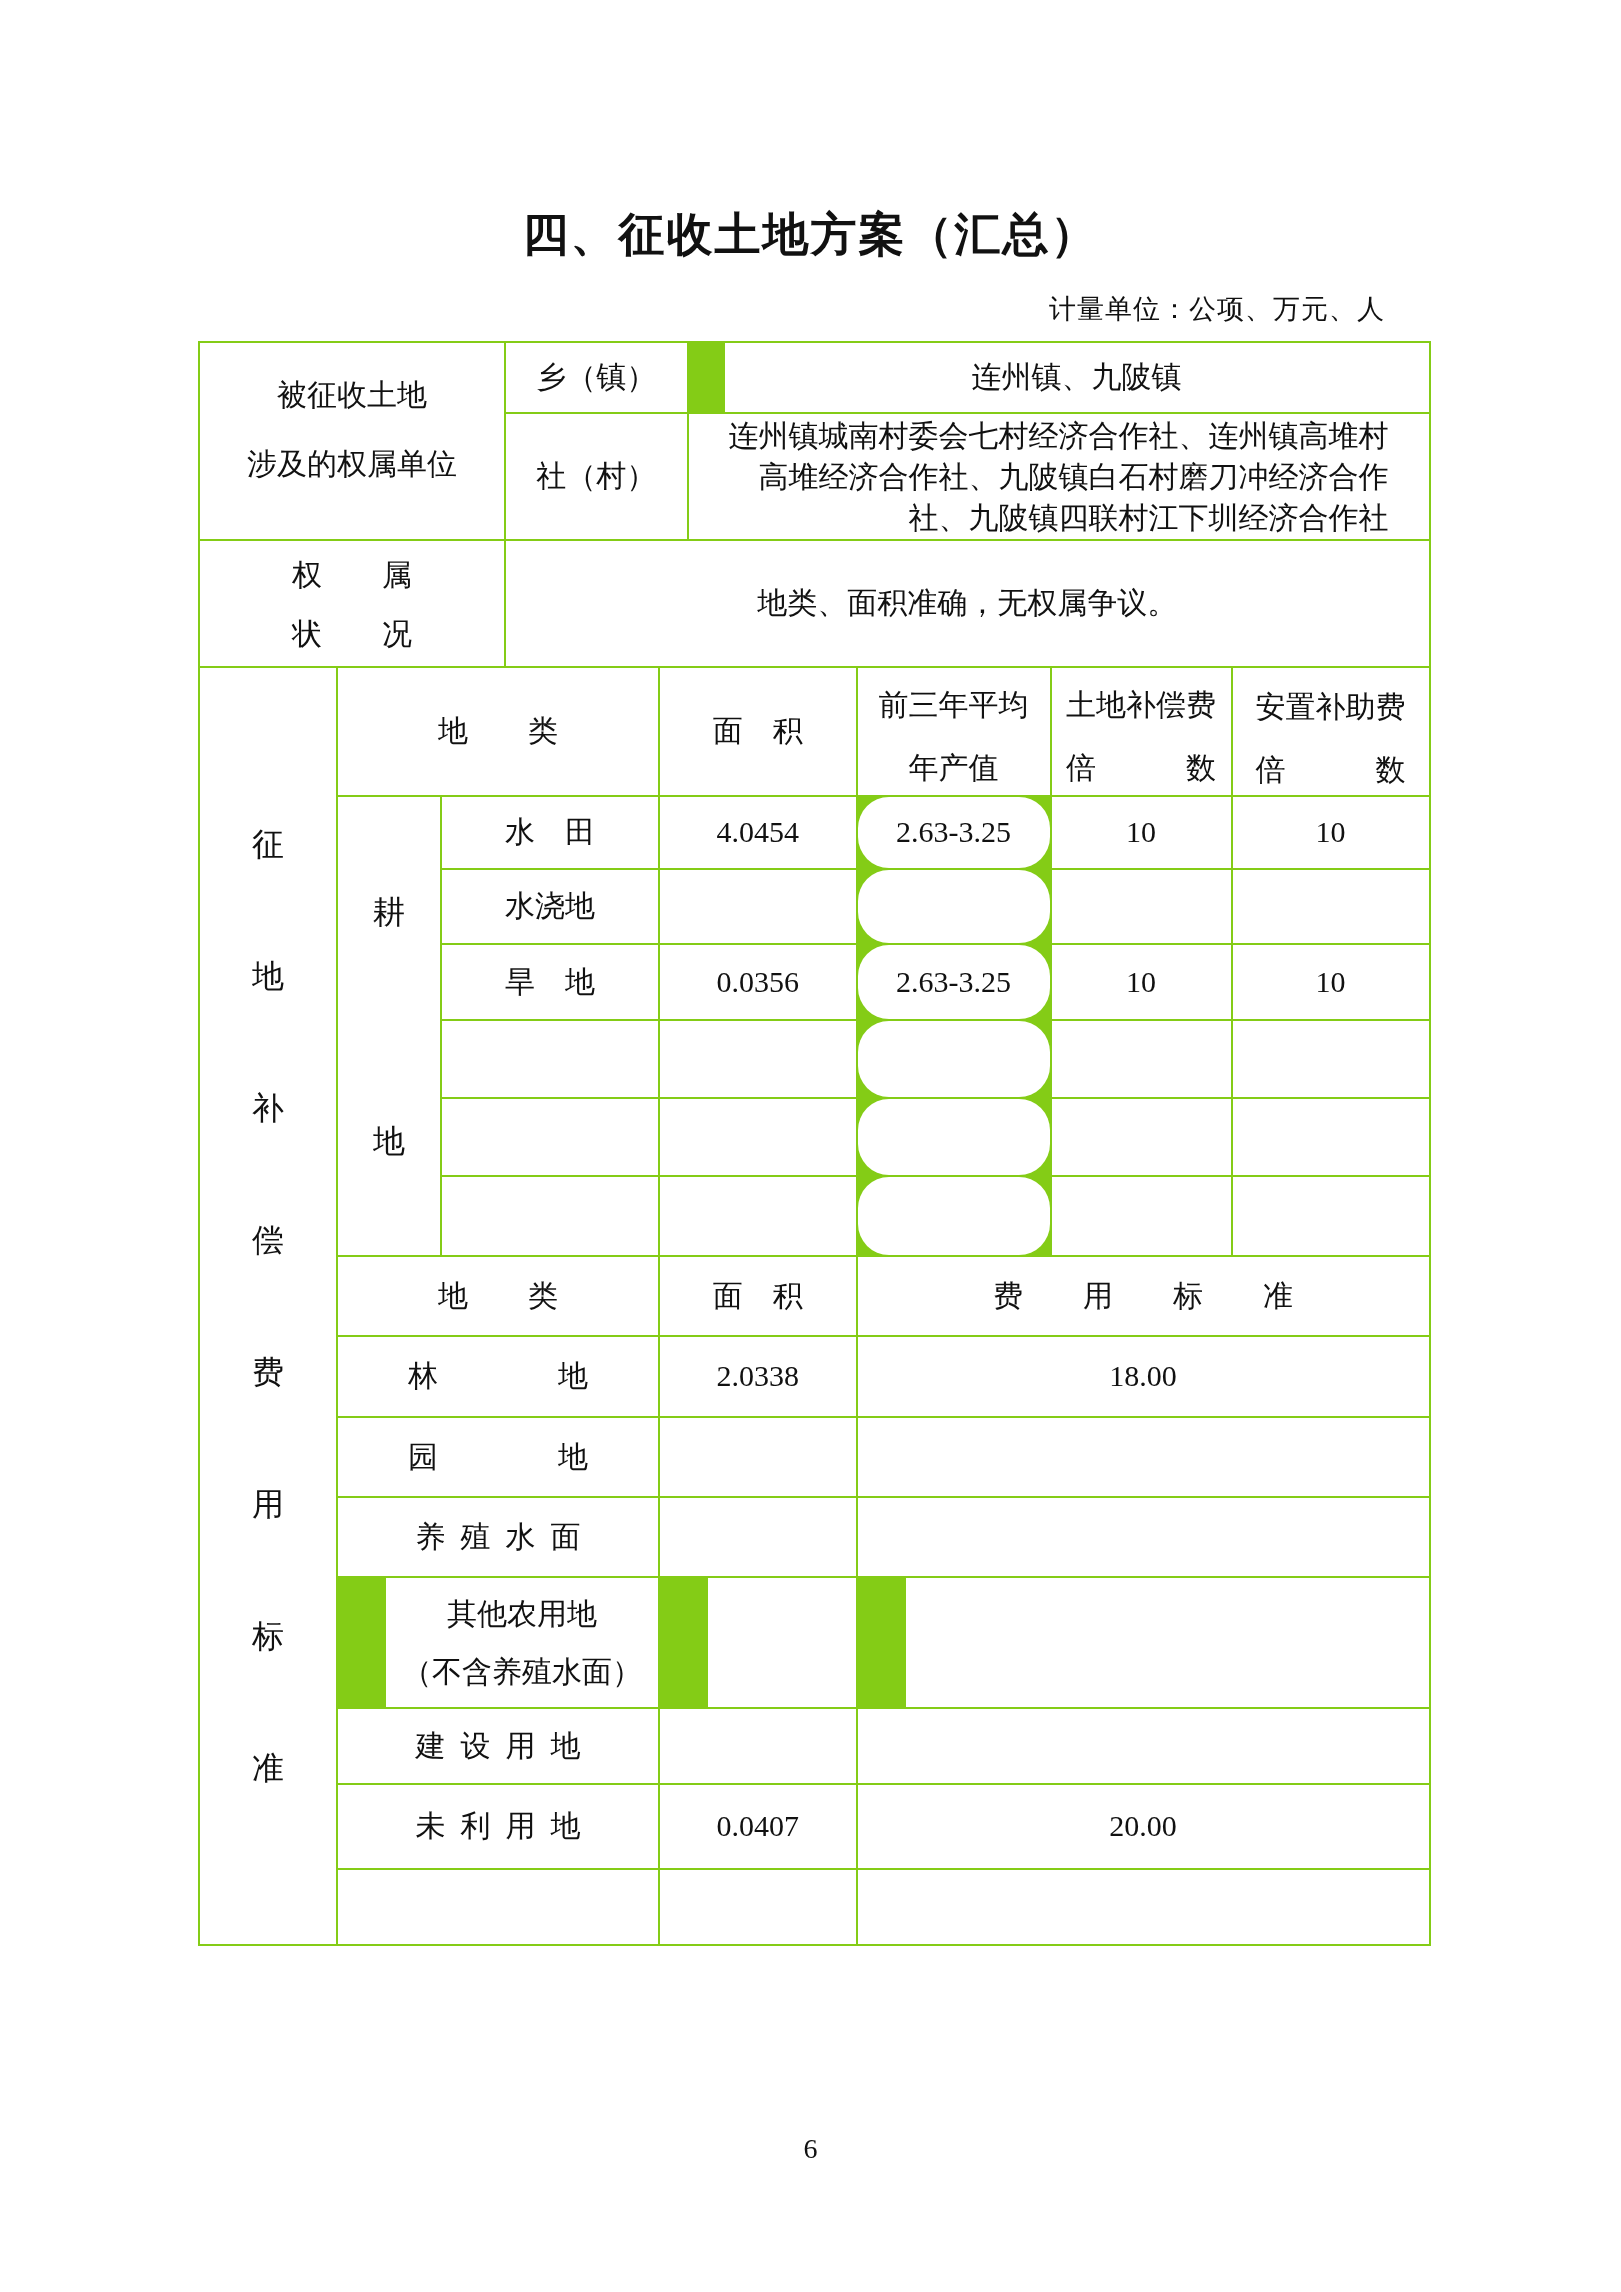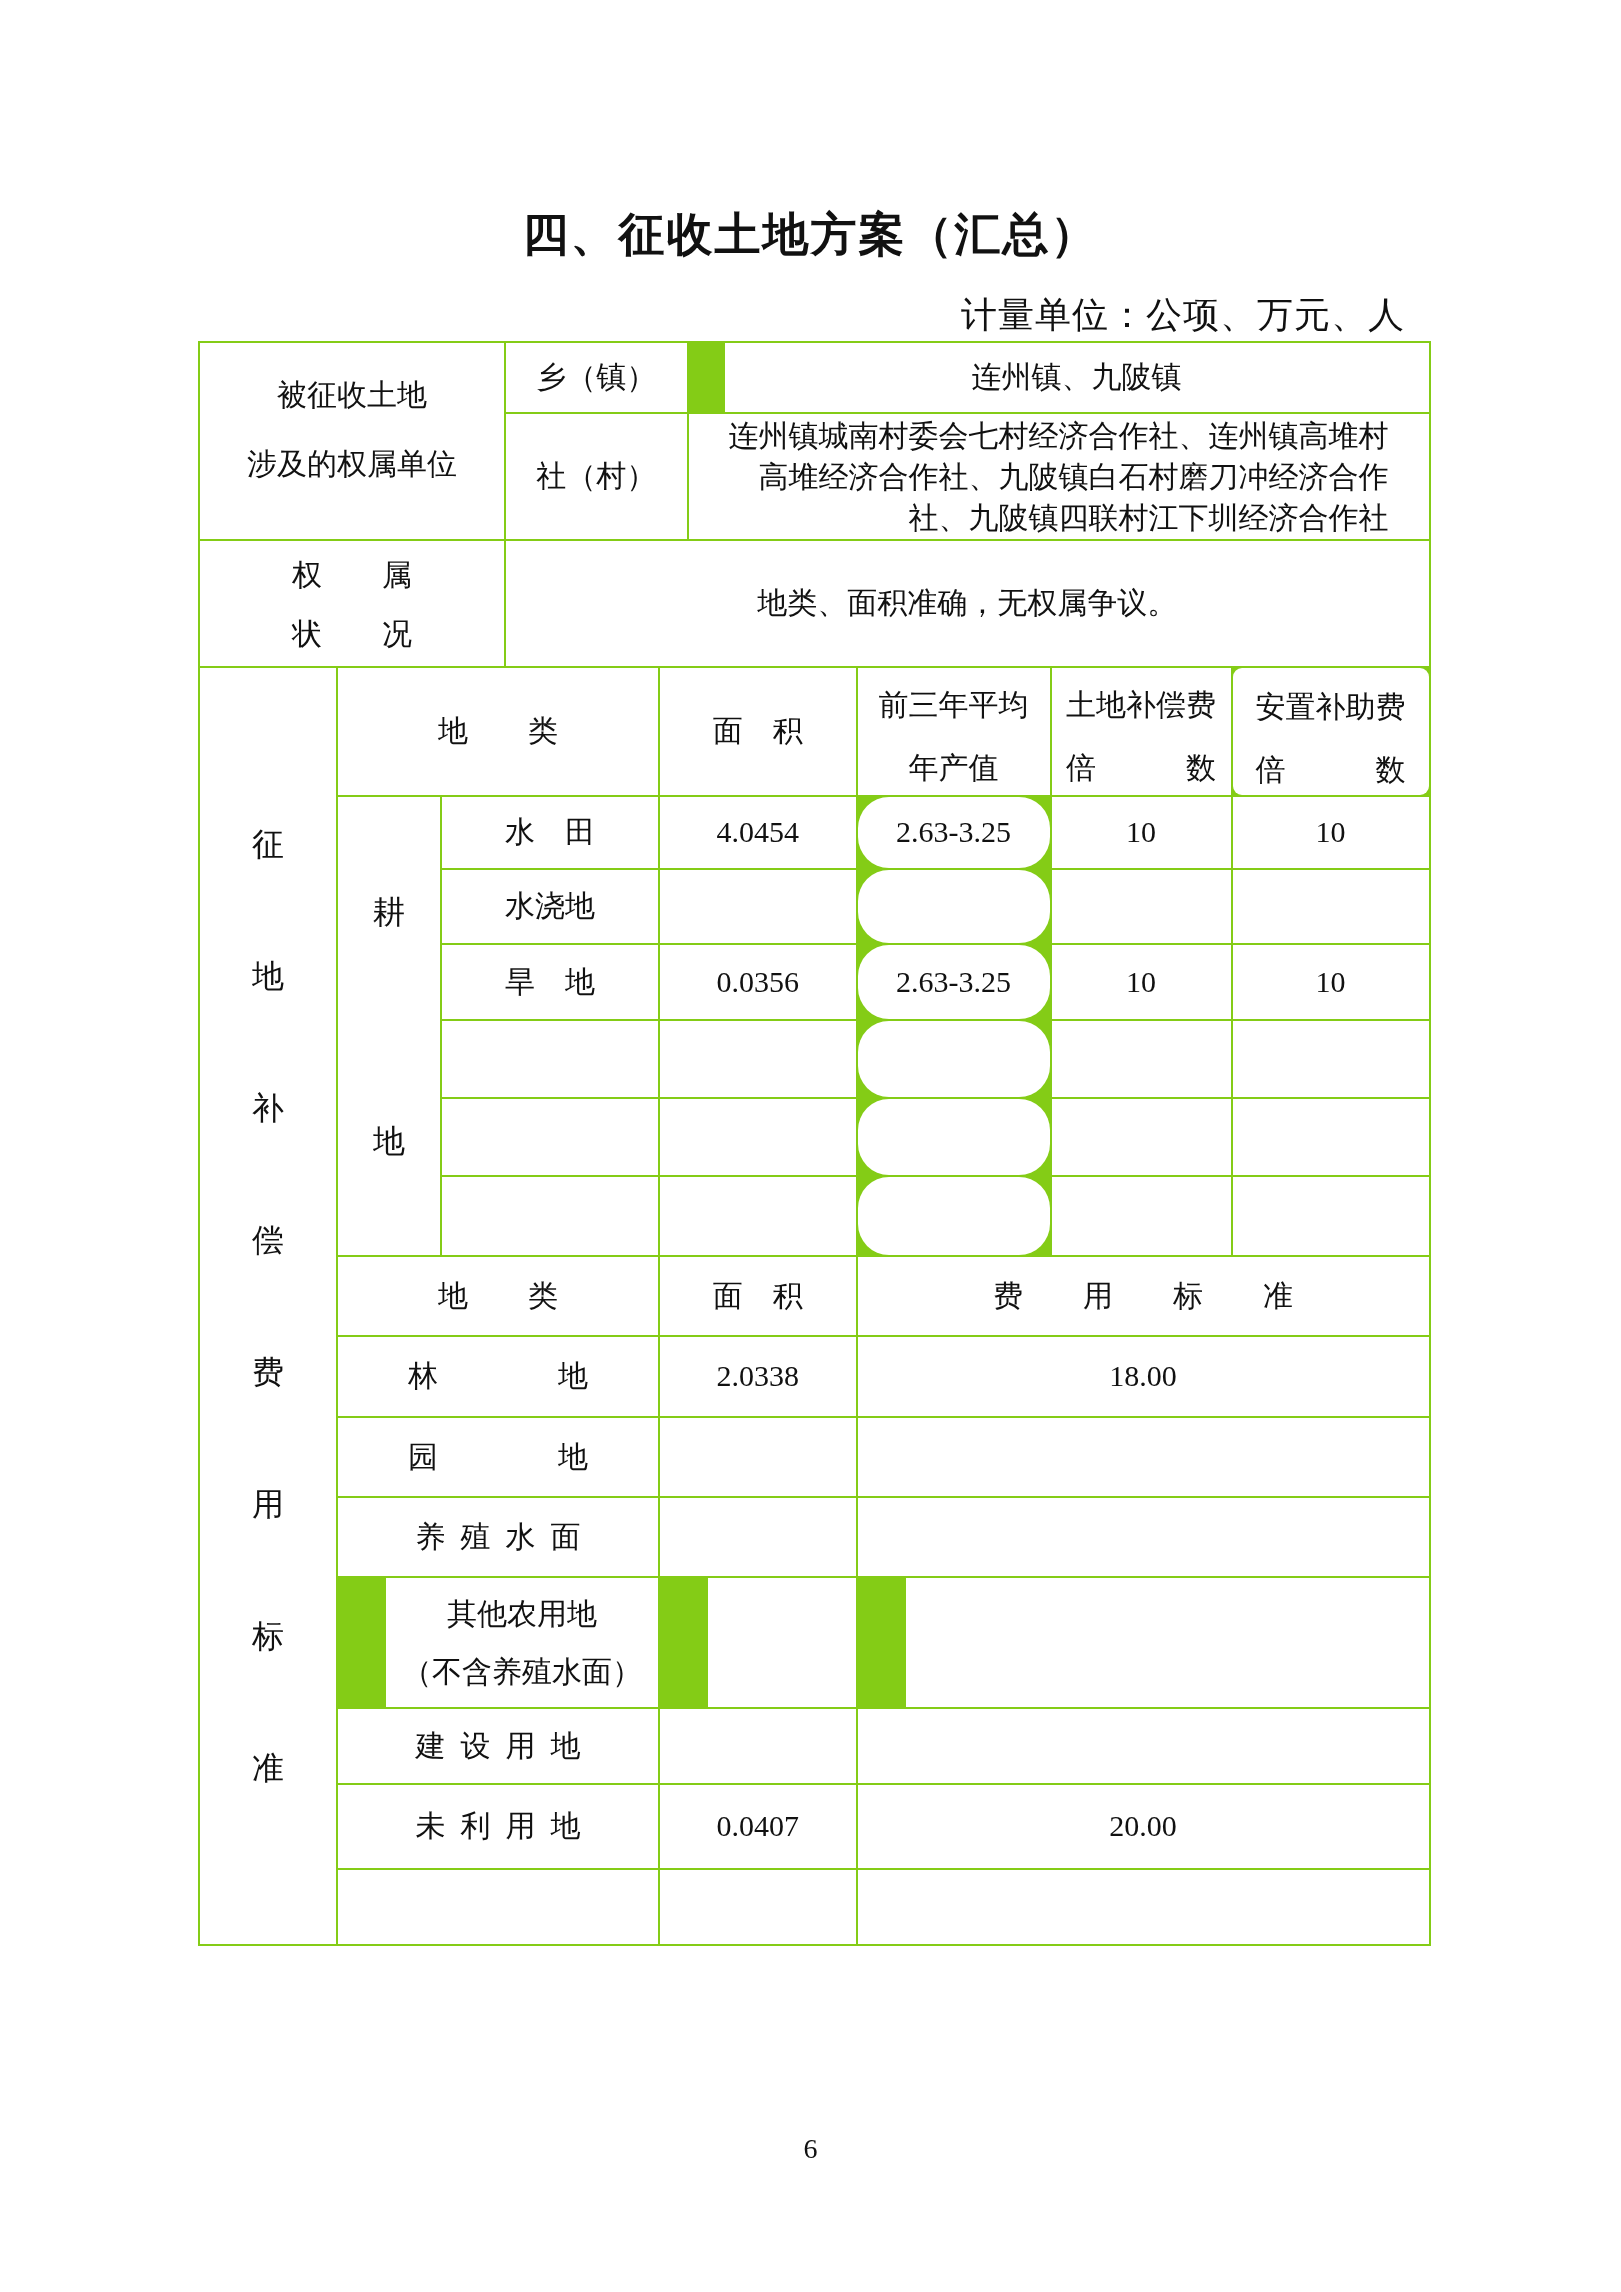--- a/index.html
+++ b/index.html
@@ -10,22 +10,22 @@
     font-family:"Liberation Serif","DejaVu Serif",serif;
     color:#111;
   }
   .doc-title{
     position:absolute;top:204px;left:0;width:1621px;
     text-align:center;
     font-family:"Liberation Sans","DejaVu Sans",sans-serif;
     font-weight:700;font-size:46px;letter-spacing:2px;
   }
   .unit-note{
-    position:absolute;top:291px;left:0;right:216px;
-    text-align:right;font-size:36px;letter-spacing:1px;
+    position:absolute;top:291px;left:0;right:236px;
+    text-align:right;font-size:27px;letter-spacing:1px;
   }
   .sheet{
     position:absolute;left:198px;top:341px;
     display:grid;
     grid-template-columns:136px 102px 62px 152px 26.5px 167px 192px 179px 196px;
     grid-template-rows:69px 125px 125px 127px 71px 73px 74px 76px 76px 78px 78px 79px 78px 78px 129px 74px 83px 74px;
     background:#84cc16;
     padding:2px;gap:2px;
   }
   .cell{
@@ -41,21 +41,21 @@
   .c-town-value {grid-column:6/10;grid-row:1/2;margin-left:36px;}
   .c-vill-label {grid-column:4/6;grid-row:2/3;}
   .c-vill-value {grid-column:6/10;grid-row:2/3;line-height:41px;text-align:right;}
   .c-stat-label {grid-column:1/4;grid-row:3/4;line-height:59px;}
   .c-stat-value {grid-column:4/10;grid-row:3/4;}
   .c-side-label {grid-column:1/2;grid-row:4/19;flex-direction:column;row-gap:100px;font-size:32px;line-height:1;}
   .c-h1-type    {grid-column:2/5;grid-row:4/5;}
   .c-h1-area    {grid-column:5/7;grid-row:4/5;}
   .c-h1-out     {grid-column:7/8;grid-row:4/5;line-height:63px;padding-top:9.8px;}
   .c-h1-comp    {grid-column:8/9;grid-row:4/5;line-height:63px;padding-top:9.8px;}
-  .c-h1-rese    {grid-column:9/10;grid-row:4/5;line-height:63px;padding-top:13px;border-radius:9px;}
+  .c-h1-rese    {grid-column:9/10;grid-row:4/5;line-height:63px;padding-top:13px;}
   .c-cultivated {grid-column:2/3;grid-row:5/11;flex-direction:column;justify-content:space-around;font-size:32px;line-height:1;}
   .u-type{grid-column:3/5;}
   .u-area{grid-column:5/7;}
   .u-out {grid-column:7/8;border-radius:31px;}
   .u-comp{grid-column:8/9;}
   .u-rese{grid-column:9/10;}
   .ur0{grid-row:5/6;} .ur1{grid-row:6/7;} .ur2{grid-row:7/8;}
   .ur3{grid-row:8/9;} .ur4{grid-row:9/10;} .ur5{grid-row:10/11;}
   .c-h2-type{grid-column:2/5;grid-row:11/12;}
   .c-h2-area{grid-column:5/7;grid-row:11/12;}

